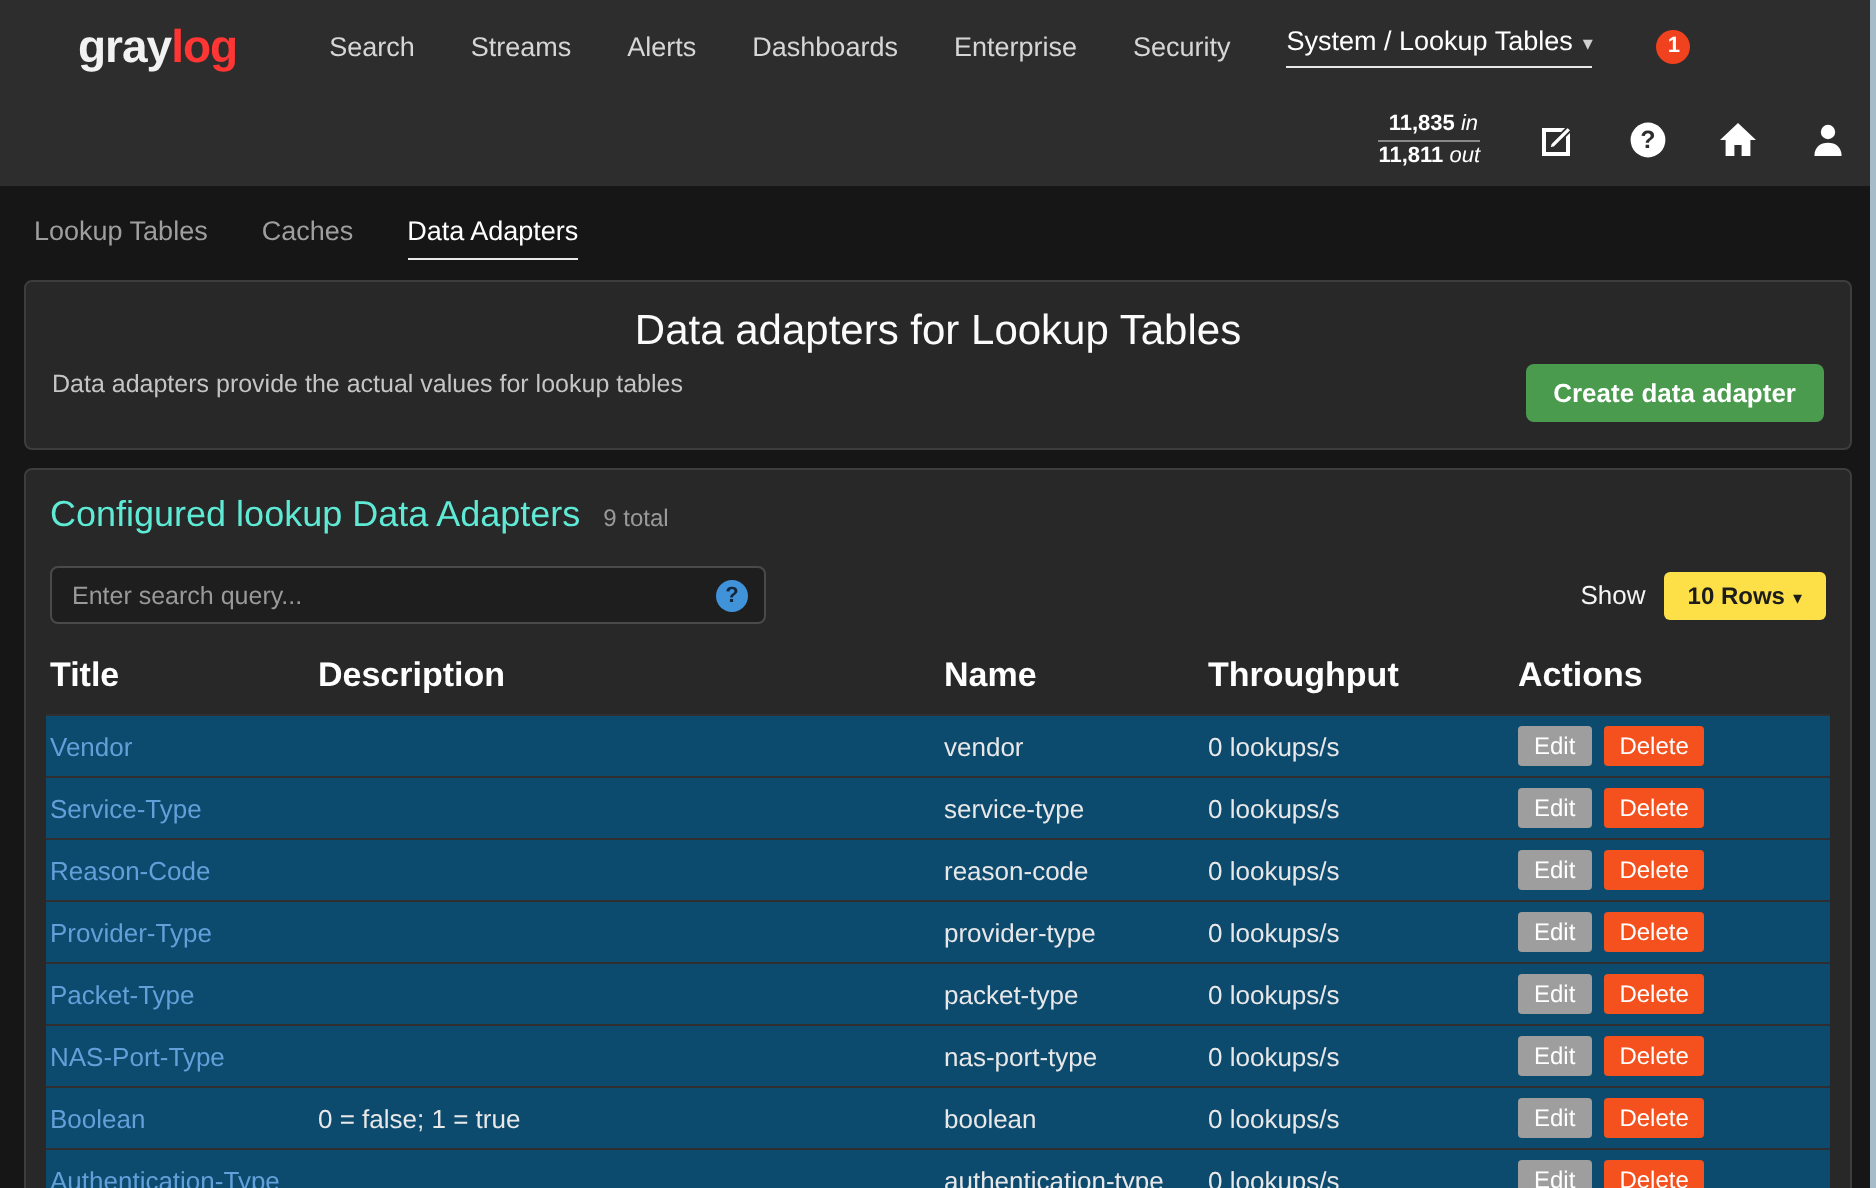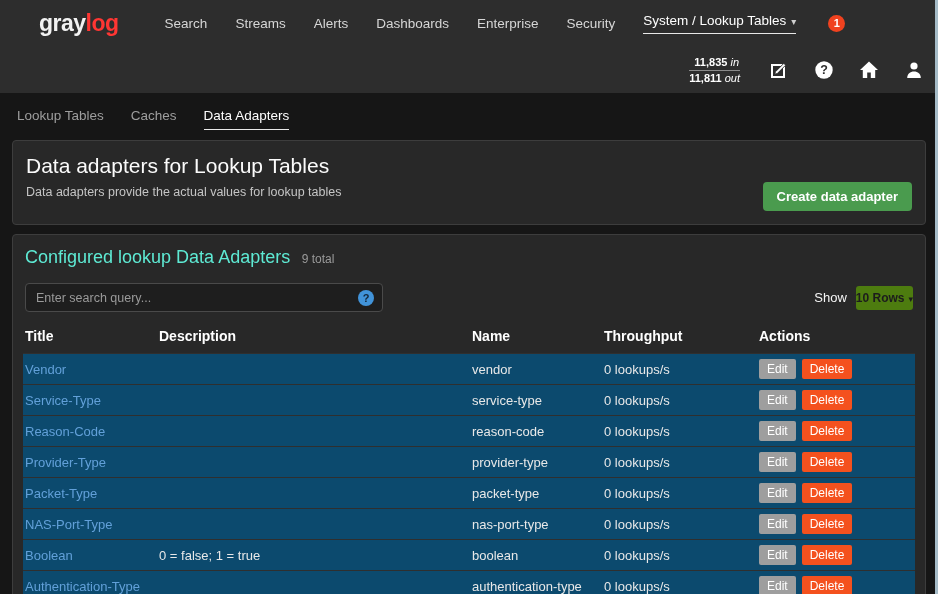--- a/index.html
+++ b/index.html
@@ -114,21 +114,21 @@
   .card {
     background: #282828;
     border: 1px solid #3d3d3d;
     border-radius: 4px;
   }
   .header-card {
     position: relative;
     padding: 13px 13px 14px;
     height: 85px;
   }
-  .page-title { font-size: 21px; font-weight: 400; color: #fbfbfb; }
+  .page-title { font-size: 21px; font-weight: 400; color: #fbfbfb; text-align: center; }
   .page-subtitle { font-size: 12.5px; color: #c5c5c5; margin-top: 7px; }
   .create-btn {
     position: absolute;
     right: 13px; bottom: 13px;
     background: #4a9b4e;
     color: #fff;
     border: none;
     border-radius: 4px;
     font-family: inherit;
     font-size: 13px;
@@ -172,45 +172,45 @@
     border-radius: 50%;
     color: #12263a;
     font-size: 11px;
     font-weight: 700;
     display: flex; align-items: center; justify-content: center;
     cursor: pointer;
   }
   .show-group { display: flex; align-items: center; gap: 9px; }
   .show-label { font-size: 13px; color: #f5f5f5; }
   .rows-btn {
-    background: #4d7c0f;
+    background: #fde047;
     color: #1c1c1c;
     border: none;
     border-radius: 3px;
     font-family: inherit;
     font-size: 12px;
     font-weight: 700;
-    padding: 5px 0;
+    padding: 5px 12px;
     cursor: pointer;
   }
   .rows-btn .caret { font-size: 9px; margin-left: 4px; }
 
   
   .adapters-table {
     width: 100%;
     margin-top: 10px;
     border-collapse: collapse;
     table-layout: fixed;
     font-size: 13px;
   }
   .adapters-table th {
     text-align: left;
     color: #ffffff;
     font-weight: 700;
-    font-size: 14px;
+    font-size: 17px;
     padding: 6px 2px 9px;
   }
   .adapters-table td {
     background: #0c4a6e;
     border-top: 1px solid #2f2f2f;
     padding: 5px 2px;
     height: 29px;
     color: #e8e8e8;
     vertical-align: middle;
     overflow: hidden;

